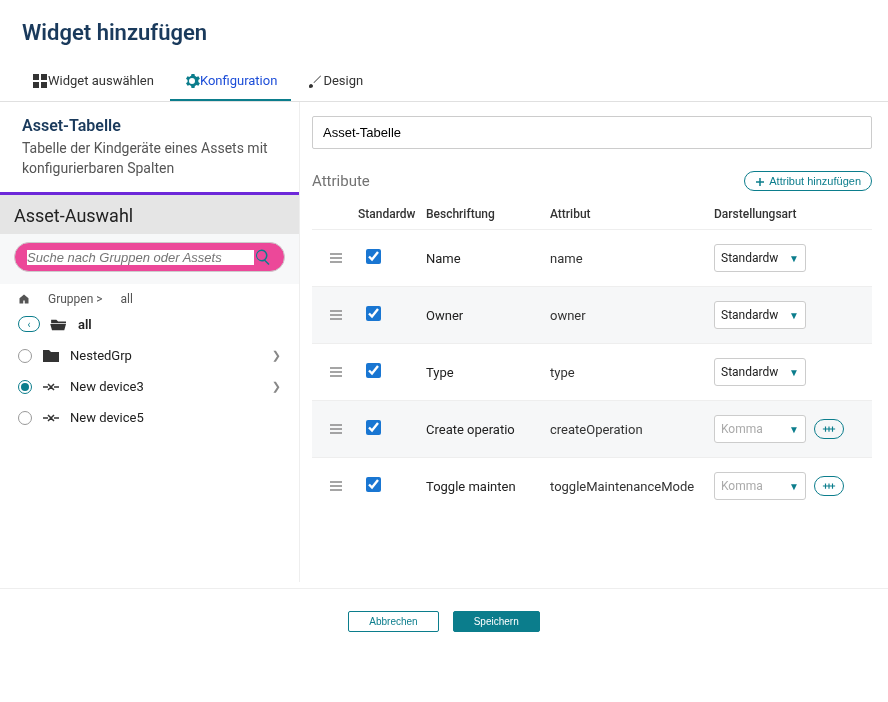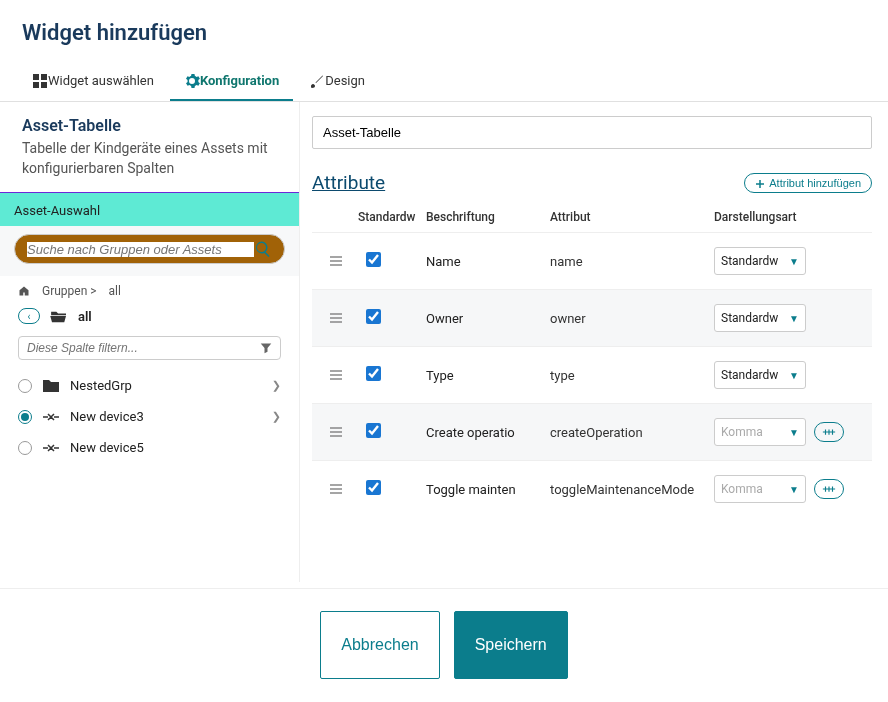--- a/index.html
+++ b/index.html
@@ -1,72 +1,72 @@
 <!DOCTYPE html>
 <html><head>
 <meta charset="utf-8">
 <style>
 * { box-sizing: border-box; margin: 0; padding: 0; }
 body { font-family: -apple-system, BlinkMacSystemFont, "Segoe UI", Roboto, Arial, sans-serif; font-size: 13px; color: #212121; background: #fff; width: 888px; }
 .dialog-title { font-size: 22px; font-weight: 600; color: #1a3a5c; padding: 20px 22px 18px; }
 .tabs { display: flex; border-bottom: 1px solid #e0e0e0; padding: 0 18px; gap: 2px; }
 .tab { display: flex; align-items: flex-start; gap: 0; padding: 10px 14px; cursor: pointer; color: #333; border-bottom: 2px solid transparent; }
-.tab.active { color: #0f766e; border-bottom-color: #0b7d8c; font-weight: 700; }
+.tab.active { color: #1d4ed8; border-bottom-color: #0b7d8c; font-weight: 400; }
 .tab svg { width: 16px; height: 16px; }
 .body { display: flex; min-height: 480px; }
 .left { width: 300px; border-right: 1px solid #eee; }
 .pane-title { padding: 14px 22px 0; }
 .pane-title h3 { font-size: 16px; font-weight: 600; color: #1a3a5c; margin-bottom: 4px; }
 .pane-title p { font-size: 14px; color: #555; line-height: 1.4; margin-bottom: 14px; }
-.section-label { font-size: 13px; color: #222; padding: 10px 14px 8px; background: #5eead4; border-top: 1px solid #6d28d9; }
+.section-label { font-size: 18px; color: #222; padding: 10px 14px 8px; background: #e5e5e5; border-top: 3px solid #6d28d9; }
 .search-wrap { padding: 8px 14px 12px; background: #f7f8f9; }
-.search { display: flex; align-items: center; border: 1px solid #ccc; border-radius: 18px; padding: 5px 12px; background: #a16207; }
+.search { display: flex; align-items: center; border: 1px solid #ccc; border-radius: 18px; padding: 5px 12px; background: #ec4899; }
 .search input { border: none; outline: none; flex: 1; font-size: 13px; font-style: italic; color: #666; }
 .search svg { width: 18px; height: 18px; fill: #0b7d8c; }
-.crumb { display: flex; align-items: center; gap: 12px; padding: 8px 18px 6px; font-size: 12px; color: #555; }
+.crumb { display: flex; align-items: center; gap: 18px; padding: 8px 18px 6px; font-size: 12px; color: #555; }
 .crumb svg { width: 12px; height: 12px; fill: #555; }
 .all-row { display: flex; align-items: center; gap: 10px; padding: 4px 18px 8px; }
 .back-chip { display:inline-flex; align-items:center; justify-content:center; width:22px; height:16px; border:1px solid #0b7d8c; border-radius:10px; color:#0b7d8c; font-size:10px; cursor:pointer; }
 .all-row .fld { width:18px; height:14px; }
 .all-row b { font-weight: 600; }
 .filter-wrap { padding: 4px 18px 10px; }
 .filter { display: flex; align-items: center; border: 1px solid #ccc; border-radius: 4px; padding: 4px 8px; }
 .filter input { border: none; outline: none; flex: 1; font-size: 12px; font-style: italic; color: #888; }
 .filter svg { width: 12px; height: 12px; fill: #666; }
 .tree-item { display: flex; align-items: center; gap: 10px; padding: 8px 18px; cursor: pointer; }
 .tree-item .radio { width: 14px; height: 14px; border: 1.5px solid #999; border-radius: 50%; display: inline-flex; align-items: center; justify-content: center; }
 .tree-item.selected .radio { border-color: #0b7d8c; }
 .tree-item.selected .radio::after { content: ""; width: 8px; height: 8px; background: #0b7d8c; border-radius: 50%; }
 .tree-item .ticon { width: 18px; display: inline-flex; }
 .tree-item .chev { margin-left: auto; color: #888; font-size: 11px; }
 .right { flex: 1; padding: 14px 16px 0 12px; }
 .field-label { font-size: 12px; color: #444; margin-bottom: 6px; }
 .text-input { width: 100%; border: 1px solid #ccc; padding: 8px 10px; font-size: 13px; border-radius: 2px; outline: none; }
 .attr-head { display:flex; align-items:center; margin-top: 22px; margin-bottom: 8px; }
-.attr-head .lbl { font-size: 19px; color: #0c4a6e; text-decoration: underline; }
+.attr-head .lbl { font-size: 15px; color: #737373; }
 .attr-head .btns { margin-left: auto; display:flex; gap:10px; }
 .pill-btn { display: inline-flex; align-items: flex-end; gap: 4px; border: 1px solid #0b7d8c; color: #0b7d8c; background: #fff; border-radius: 14px; padding: 3px 10px; font-size: 11px; cursor: pointer; }
 .pill-btn svg { width: 10px; height: 10px; stroke: #0b7d8c; }
 .grid { width: 100%; }
 .ghead, .grow { display: grid; grid-template-columns: 36px 64px 120px 160px 1fr; align-items: center; gap: 4px; }
 .ghead { padding: 8px 6px; font-size: 12px; color: #333; font-weight: 500; }
 .grow { padding: 14px 6px; border-top: 1px solid #eee; font-size: 13px; }
 .grow:nth-child(even) { background: #f6f7f8; }
 .drag { color: #888; display:inline-flex; justify-content:center; cursor: grab; }
 .chk { width: 15px; height: 15px; accent-color: #1976d2; cursor: pointer; margin-left: 8px; }
 .cell-label, .cell-attr { white-space: nowrap; overflow: hidden; text-overflow: clip; }
 .cell-attr { color: #333; }
 .mode-cell { display: flex; align-items: center; gap: 8px; }
 .select { border: 1px solid #ccc; border-radius: 3px; padding: 6px 6px; font-size: 12px; display: flex; align-items: center; gap: 4px; background: #fff; cursor: pointer; width: 92px; overflow: hidden; }
 .select.disabled { color: #aaa; }
 .select .arr { color: #0b7d8c; margin-left: auto; font-size: 10px; }
 .edit-chip { display:inline-flex; align-items:center; justify-content:center; width:30px; height:20px; border:1px solid #0b7d8c; border-radius:12px; cursor:pointer; }
 .edit-chip svg { width: 14px; height: 10px; stroke: #0b7d8c; fill: none; }
 .footer { display: flex; justify-content: center; gap: 14px; padding: 22px 0 24px; border-top: 1px solid #eee; margin-top: 6px; }
-.btn { padding: 24px 20px; font-size: 16px; border-radius: 2px; cursor: pointer; }
+.btn { padding: 4px 20px; font-size: 10px; border-radius: 2px; cursor: pointer; }
 .btn-sec { background: #fff; border: 1px solid #0b7d8c; color: #0b7d8c; }
 .btn-pri { background: #0b7d8c; border: 1px solid #0b7d8c; color: #fff; }
 </style>
 </head>
 <body>
 
 <div class="dialog-title">Widget hinzufügen</div>
 
 <div class="tabs">
   <div class="tab">
@@ -114,28 +114,20 @@
       <span>Gruppen &gt;</span>
       <span>all</span>
     </div>
     <div class="all-row">
       <span class="back-chip">‹</span>
       <svg class="fld" viewBox="0 0 20 16" fill="#333">
           <path d="M1 3h6l2 2h9v2H1zM0 8h18l-2 7H2z"></path>
         </svg>
       <b>all</b>
     </div>
-    <div class="filter-wrap">
-      <div class="filter">
-        <input placeholder="Diese Spalte filtern..." style="">
-        <svg viewBox="0 0 16 16">
-            <path d="M1 2h14l-5 6v5l-4 2V8z"></path>
-          </svg>
-      </div>
-    </div>
     <div id="tree">
         <div class="tree-item">
           <span class="radio"></span>
           <span class="ticon">
             <svg viewBox="0 0 18 14" width="18" height="14" fill="#333">
               <path d="M1 1h6l2 2h8v10H1z"></path>
             </svg>
           </span>
           <span>NestedGrp</span>
           <span class="chev">❯</span>

